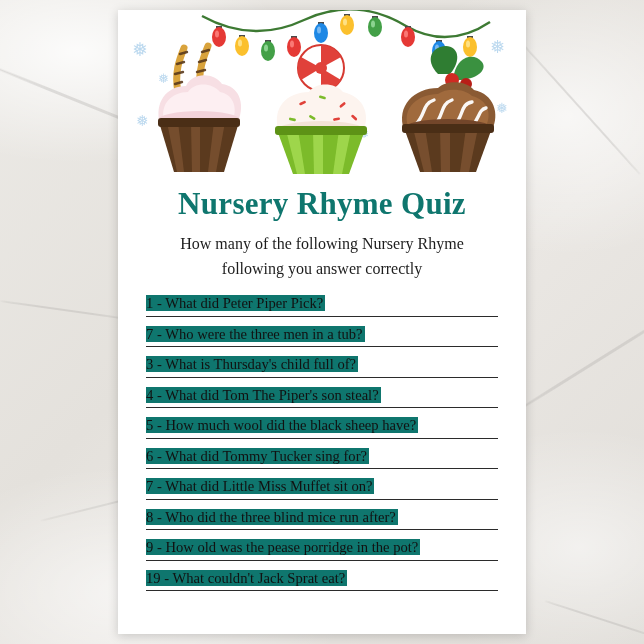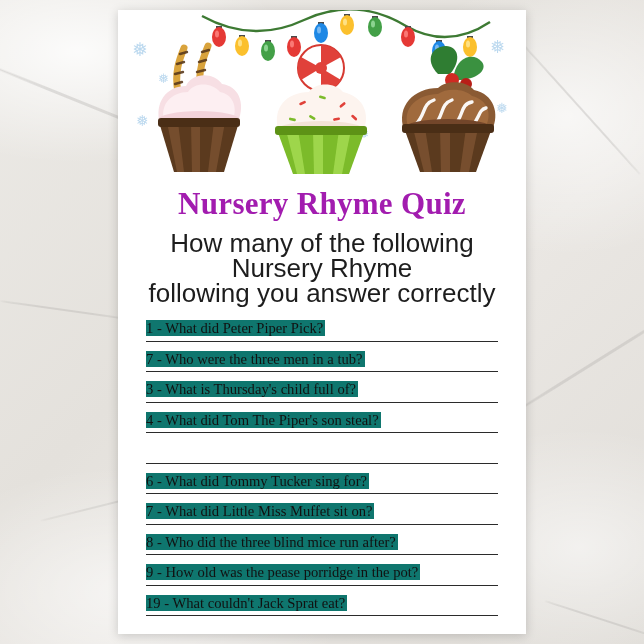--- a/index.html
+++ b/index.html
@@ -65,34 +65,34 @@
     position: absolute;
     left: 0;
     top: 0;
     width: 408px;
     height: 70px;
   }
 
   
   #title {
     text-align: center;
-    color: #a21caf;
+    color: #0f766e;
     font-size: 31px;
     font-weight: bold;
     letter-spacing: 0.3px;
     margin-top: 4px;
     font-family: "Liberation Serif", serif;
   }
   #subtitle {
     text-align: center;
     color: #1d1d1d;
-    font-size: 26px;
+    font-size: 16px;
     line-height: 25px;
     margin: 9px 14px 0 14px;
-    font-family: Liberation Sans, sans-serif;
+    font-family: Liberation Serif, serif;
   }
 
   
   #questions {
     margin: 14px 28px 0 28px;
   }
   .q-row {
     position: relative;
     font-size: 14.6px;
     color: #111;
@@ -288,20 +288,21 @@
     <div class="q-row">
       <span class="q-line"></span>
       <span class="q-text">3 - What is Thursday's child full of?</span>
     </div>
     <div class="q-row">
       <span class="q-line"></span>
       <span class="q-text">4 - What did Tom The Piper's son steal?</span>
     </div>
     <div class="q-row">
       <span class="q-line"></span>
+      <span class="q-text">5 - How much wool did the black sheep have?</span>
     </div>
     <div class="q-row">
       <span class="q-line"></span>
       <span class="q-text">6 - What did Tommy Tucker sing for?</span>
     </div>
     <div class="q-row">
       <span class="q-line"></span>
       <span class="q-text">7 - What did Little Miss Muffet sit on?</span>
     </div>
     <div class="q-row">

